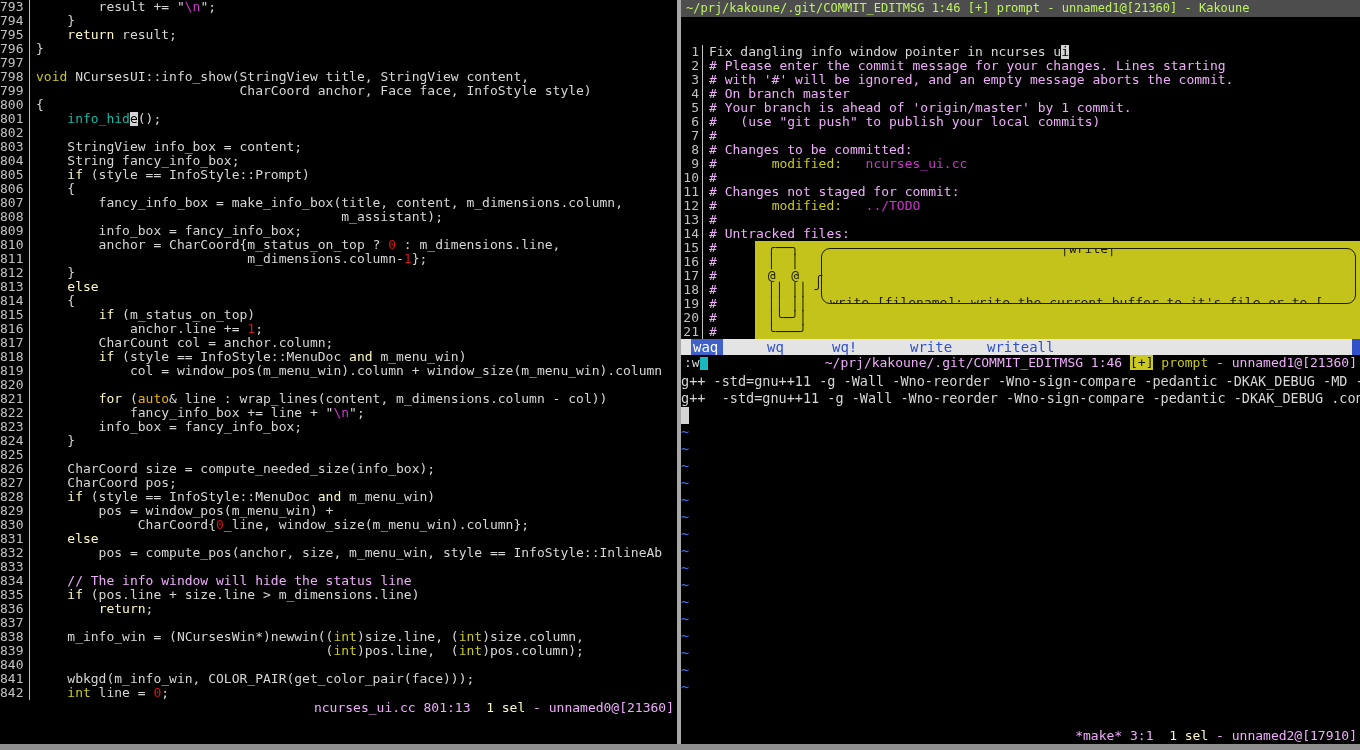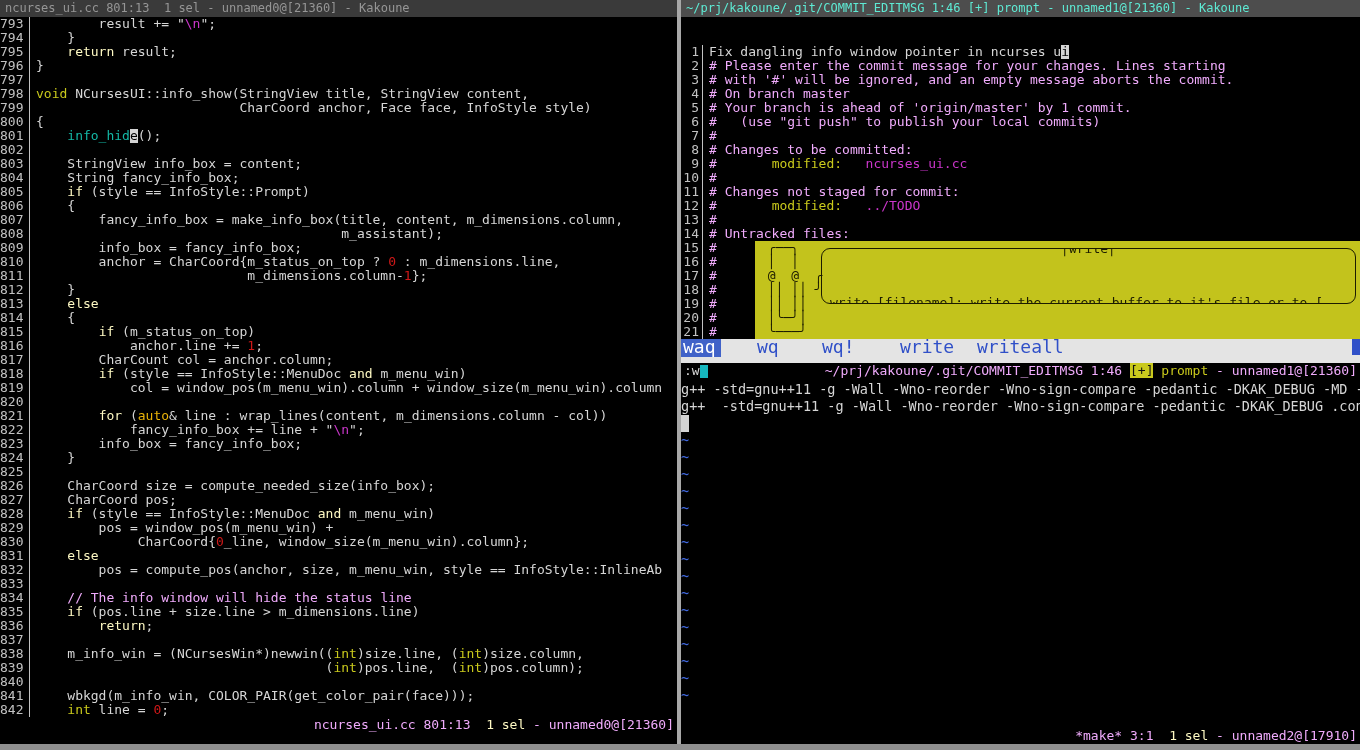--- a/index.html
+++ b/index.html
@@ -8,21 +8,21 @@
   .screen{display:flex;flex-direction:column;width:1360px;height:750px}
   .main{display:flex;flex:1;min-height:0}
   .bottomstrip{height:6px;background:#8f8f8f}
   .pane{display:flex;flex-direction:column;min-width:0;background:#000}
   .pane.left{width:677px;flex:none}
   .vdivider{width:4px;background:#a8a8a8;flex:none}
   .rightcol{flex:1;display:flex;flex-direction:column;min-width:0}
   .hgap{height:2px;background:#000}
   .titlebar{height:17px;flex:none;background:#3a3a3a;color:#969696;font-size:12px;
     line-height:17px;padding-left:5px;white-space:pre;overflow:hidden}
-  .titlebar.focused{background:#4d4d4d;color:#5eead4}
+  .titlebar.focused{background:#4d4d4d;color:#bef264}
   .buffer{font-size:13px;line-height:14px;white-space:pre;overflow:hidden;color:#d6d6d6;flex:none}
   .row{display:flex;height:14px}
   .lnum{color:#c2c2c2;text-align:right;border-right:1px solid #c2c2c2;flex:none}
   .n3 .lnum{width:30px;padding-right:8px}
   .n2 .lnum{width:22px;padding-right:3px}
   .code{padding-left:6px;flex:1;min-width:0;overflow:hidden;white-space:pre}
   .sw{color:#d6d6d6}
   .sb{color:#fef9c3}
   .sy{color:#c9c91c}
   .sg{color:#eab308}
@@ -42,43 +42,42 @@
   
   .info-overlay{position:absolute;left:74px;right:0;top:224px;height:98px;
     background:#c3c31c;color:#1c1c00;font-size:13px;line-height:14px}
   .assistant{position:absolute;left:5px;top:0;white-space:pre;color:#1c1c00;
     font-family:"DejaVu Sans Mono",monospace}
   .ibox{position:absolute;left:66px;right:4px;top:7px;height:56px;
     border:1px solid #1c1c00;border-radius:9px;padding:5px 0 0 8px;white-space:pre;overflow:hidden}
   .ibox-title{position:absolute;top:-8px;left:50%;transform:translateX(-50%);
     background:#c3c31c;line-height:15px;white-space:pre}
   
-  .menubar{height:24px;flex:none;background:#e4e4e4;display:flex;font-size:18px;
-    line-height:16px;position:relative;padding-left:2px;color:#3050c8;white-space:pre;overflow:hidden}
+  .menubar{height:16px;flex:none;background:#e4e4e4;display:flex;font-size:14px;
+    line-height:16px;position:relative;padding-left:12px;color:#3050c8;white-space:pre;overflow:hidden}
   .menu-item{flex:none;white-space:pre}
   .mi0{width:74px}.mi1{width:65px}.mi2{width:78px}.mi3{width:77px}
   .menu-item.selected .mi-label{background:#4062c8;color:#fff;padding:0 5px 0 2px;margin-left:-2px}
   .menu-scroll{position:absolute;right:0;top:0;width:8px;height:16px;background:#3050c8}
   .prompt{color:#d6d6d6}
   .pcur{display:inline-block;width:8px;height:13px;background:#16b7bf;vertical-align:middle}
   
   .pane.bottom{flex:1}
   #make-lines{flex:1;font-size:13.5px;line-height:17px;white-space:pre;overflow:hidden;color:#d6d6d6}
   .make-row{height:17px;white-space:pre}
   .tilde{color:#4169e1}
   .blockcur{display:inline-block;width:8px;background:#d4d4d4}
 </style>
 </head>
 <body>
 
 <div class="screen">
   <div class="main">
 
     <div class="pane left">
-      <div class="titlebar">ncurses_ui.cc 801:13  1 sel - unnamed0@[21360] - Kakoune</div>
       <div class="buffer n3" id="left-lines"><div class="row"><span class="lnum">793</span><span class="code"><span class="sw">        result += </span><span class="sw">"</span><span class="sm">\n</span><span class="sw">";</span></span></div><div class="row"><span class="lnum">794</span><span class="code"><span class="sw">    }</span></span></div><div class="row"><span class="lnum">795</span><span class="code"><span class="sw">    </span><span class="sb">return</span><span class="sw"> result;</span></span></div><div class="row"><span class="lnum">796</span><span class="code"><span class="sw">}</span></span></div><div class="row"><span class="lnum">797</span><span class="code"></span></div><div class="row"><span class="lnum">798</span><span class="code"><span class="sy">void</span><span class="sw"> NCursesUI::info_show(StringView title, StringView content,</span></span></div><div class="row"><span class="lnum">799</span><span class="code"><span class="sw">                          CharCoord anchor, Face face, InfoStyle style)</span></span></div><div class="row"><span class="lnum">800</span><span class="code"><span class="sw">{</span></span></div><div class="row"><span class="lnum">801</span><span class="code"><span class="sw">    </span><span class="su">info_hid</span><span class="scur">e</span><span class="sw">();</span></span></div><div class="row"><span class="lnum">802</span><span class="code"></span></div><div class="row"><span class="lnum">803</span><span class="code"><span class="sw">    StringView info_box = content;</span></span></div><div class="row"><span class="lnum">804</span><span class="code"><span class="sw">    String fancy_info_box;</span></span></div><div class="row"><span class="lnum">805</span><span class="code"><span class="sw">    </span><span class="sb">if</span><span class="sw"> (style == InfoStyle::Prompt)</span></span></div><div class="row"><span class="lnum">806</span><span class="code"><span class="sw">    {</span></span></div><div class="row"><span class="lnum">807</span><span class="code"><span class="sw">        fancy_info_box = make_info_box(title, content, m_dimensions.column,</span></span></div><div class="row"><span class="lnum">808</span><span class="code"><span class="sw">                                       m_assistant);</span></span></div><div class="row"><span class="lnum">809</span><span class="code"><span class="sw">        info_box = fancy_info_box;</span></span></div><div class="row"><span class="lnum">810</span><span class="code"><span class="sw">        anchor = CharCoord{m_status_on_top ? </span><span class="sr">0</span><span class="sw"> : m_dimensions.line,</span></span></div><div class="row"><span class="lnum">811</span><span class="code"><span class="sw">                           m_dimensions.column-</span><span class="sr">1</span><span class="sw">};</span></span></div><div class="row"><span class="lnum">812</span><span class="code"><span class="sw">    }</span></span></div><div class="row"><span class="lnum">813</span><span class="code"><span class="sw">    </span><span class="sb">else</span></span></div><div class="row"><span class="lnum">814</span><span class="code"><span class="sw">    {</span></span></div><div class="row"><span class="lnum">815</span><span class="code"><span class="sw">        </span><span class="sb">if</span><span class="sw"> (m_status_on_top)</span></span></div><div class="row"><span class="lnum">816</span><span class="code"><span class="sw">            anchor.line += </span><span class="sr">1</span><span class="sw">;</span></span></div><div class="row"><span class="lnum">817</span><span class="code"><span class="sw">        CharCount col = anchor.column;</span></span></div><div class="row"><span class="lnum">818</span><span class="code"><span class="sw">        </span><span class="sb">if</span><span class="sw"> (style == InfoStyle::MenuDoc </span><span class="sb">and</span><span class="sw"> m_menu_win)</span></span></div><div class="row"><span class="lnum">819</span><span class="code"><span class="sw">            col = window_pos(m_menu_win).column + window_size(m_menu_win).column</span></span></div><div class="row"><span class="lnum">820</span><span class="code"></span></div><div class="row"><span class="lnum">821</span><span class="code"><span class="sw">        </span><span class="sb">for</span><span class="sw"> (</span><span class="sg">auto</span><span class="sw">&amp; line : wrap_lines(content, m_dimensions.column - col))</span></span></div><div class="row"><span class="lnum">822</span><span class="code"><span class="sw">            fancy_info_box += line + </span><span class="sw">"</span><span class="sm">\n</span><span class="sw">";</span></span></div><div class="row"><span class="lnum">823</span><span class="code"><span class="sw">        info_box = fancy_info_box;</span></span></div><div class="row"><span class="lnum">824</span><span class="code"><span class="sw">    }</span></span></div><div class="row"><span class="lnum">825</span><span class="code"></span></div><div class="row"><span class="lnum">826</span><span class="code"><span class="sw">    CharCoord size = compute_needed_size(info_box);</span></span></div><div class="row"><span class="lnum">827</span><span class="code"><span class="sw">    CharCoord pos;</span></span></div><div class="row"><span class="lnum">828</span><span class="code"><span class="sw">    </span><span class="sb">if</span><span class="sw"> (style == InfoStyle::MenuDoc </span><span class="sb">and</span><span class="sw"> m_menu_win)</span></span></div><div class="row"><span class="lnum">829</span><span class="code"><span class="sw">        pos = window_pos(m_menu_win) +</span></span></div><div class="row"><span class="lnum">830</span><span class="code"><span class="sw">             CharCoord{</span><span class="sr">0</span><span class="sw">_line, window_size(m_menu_win).column};</span></span></div><div class="row"><span class="lnum">831</span><span class="code"><span class="sw">    </span><span class="sb">else</span></span></div><div class="row"><span class="lnum">832</span><span class="code"><span class="sw">        pos = compute_pos(anchor, size, m_menu_win, style == InfoStyle::InlineAb</span></span></div><div class="row"><span class="lnum">833</span><span class="code"></span></div><div class="row"><span class="lnum">834</span><span class="code"><span class="sw">    </span><span class="sc">// The info window will hide the status line</span></span></div><div class="row"><span class="lnum">835</span><span class="code"><span class="sw">    </span><span class="sb">if</span><span class="sw"> (pos.line + size.line &gt; m_dimensions.line)</span></span></div><div class="row"><span class="lnum">836</span><span class="code"><span class="sw">        </span><span class="sb">return</span><span class="sw">;</span></span></div><div class="row"><span class="lnum">837</span><span class="code"></span></div><div class="row"><span class="lnum">838</span><span class="code"><span class="sw">    m_info_win = (NCursesWin*)newwin((</span><span class="sy">int</span><span class="sw">)size.line, (</span><span class="sy">int</span><span class="sw">)size.column,</span></span></div><div class="row"><span class="lnum">839</span><span class="code"><span class="sw">                                     (</span><span class="sy">int</span><span class="sw">)pos.line,  (</span><span class="sy">int</span><span class="sw">)pos.column);</span></span></div><div class="row"><span class="lnum">840</span><span class="code"></span></div><div class="row"><span class="lnum">841</span><span class="code"><span class="sw">    wbkgd(m_info_win, COLOR_PAIR(get_color_pair(face)));</span></span></div><div class="row"><span class="lnum">842</span><span class="code"><span class="sw">    </span><span class="sy">int</span><span class="sw"> line = </span><span class="sr">0</span><span class="sw">;</span></span></div></div>
       <div class="statusline endstat" id="left-status"><span class="sc">ncurses_ui.cc 801:13  </span><span class="sb">1 sel</span><span class="sc"> - unnamed0@[21360]</span></div>
     </div>
 
     <div class="vdivider"></div>
 
     <div class="rightcol">
 
       <div class="pane top">
         <div class="titlebar focused">~/prj/kakoune/.git/COMMIT_EDITMSG 1:46 [+] prompt - unnamed1@[21360] - Kakoune</div>

